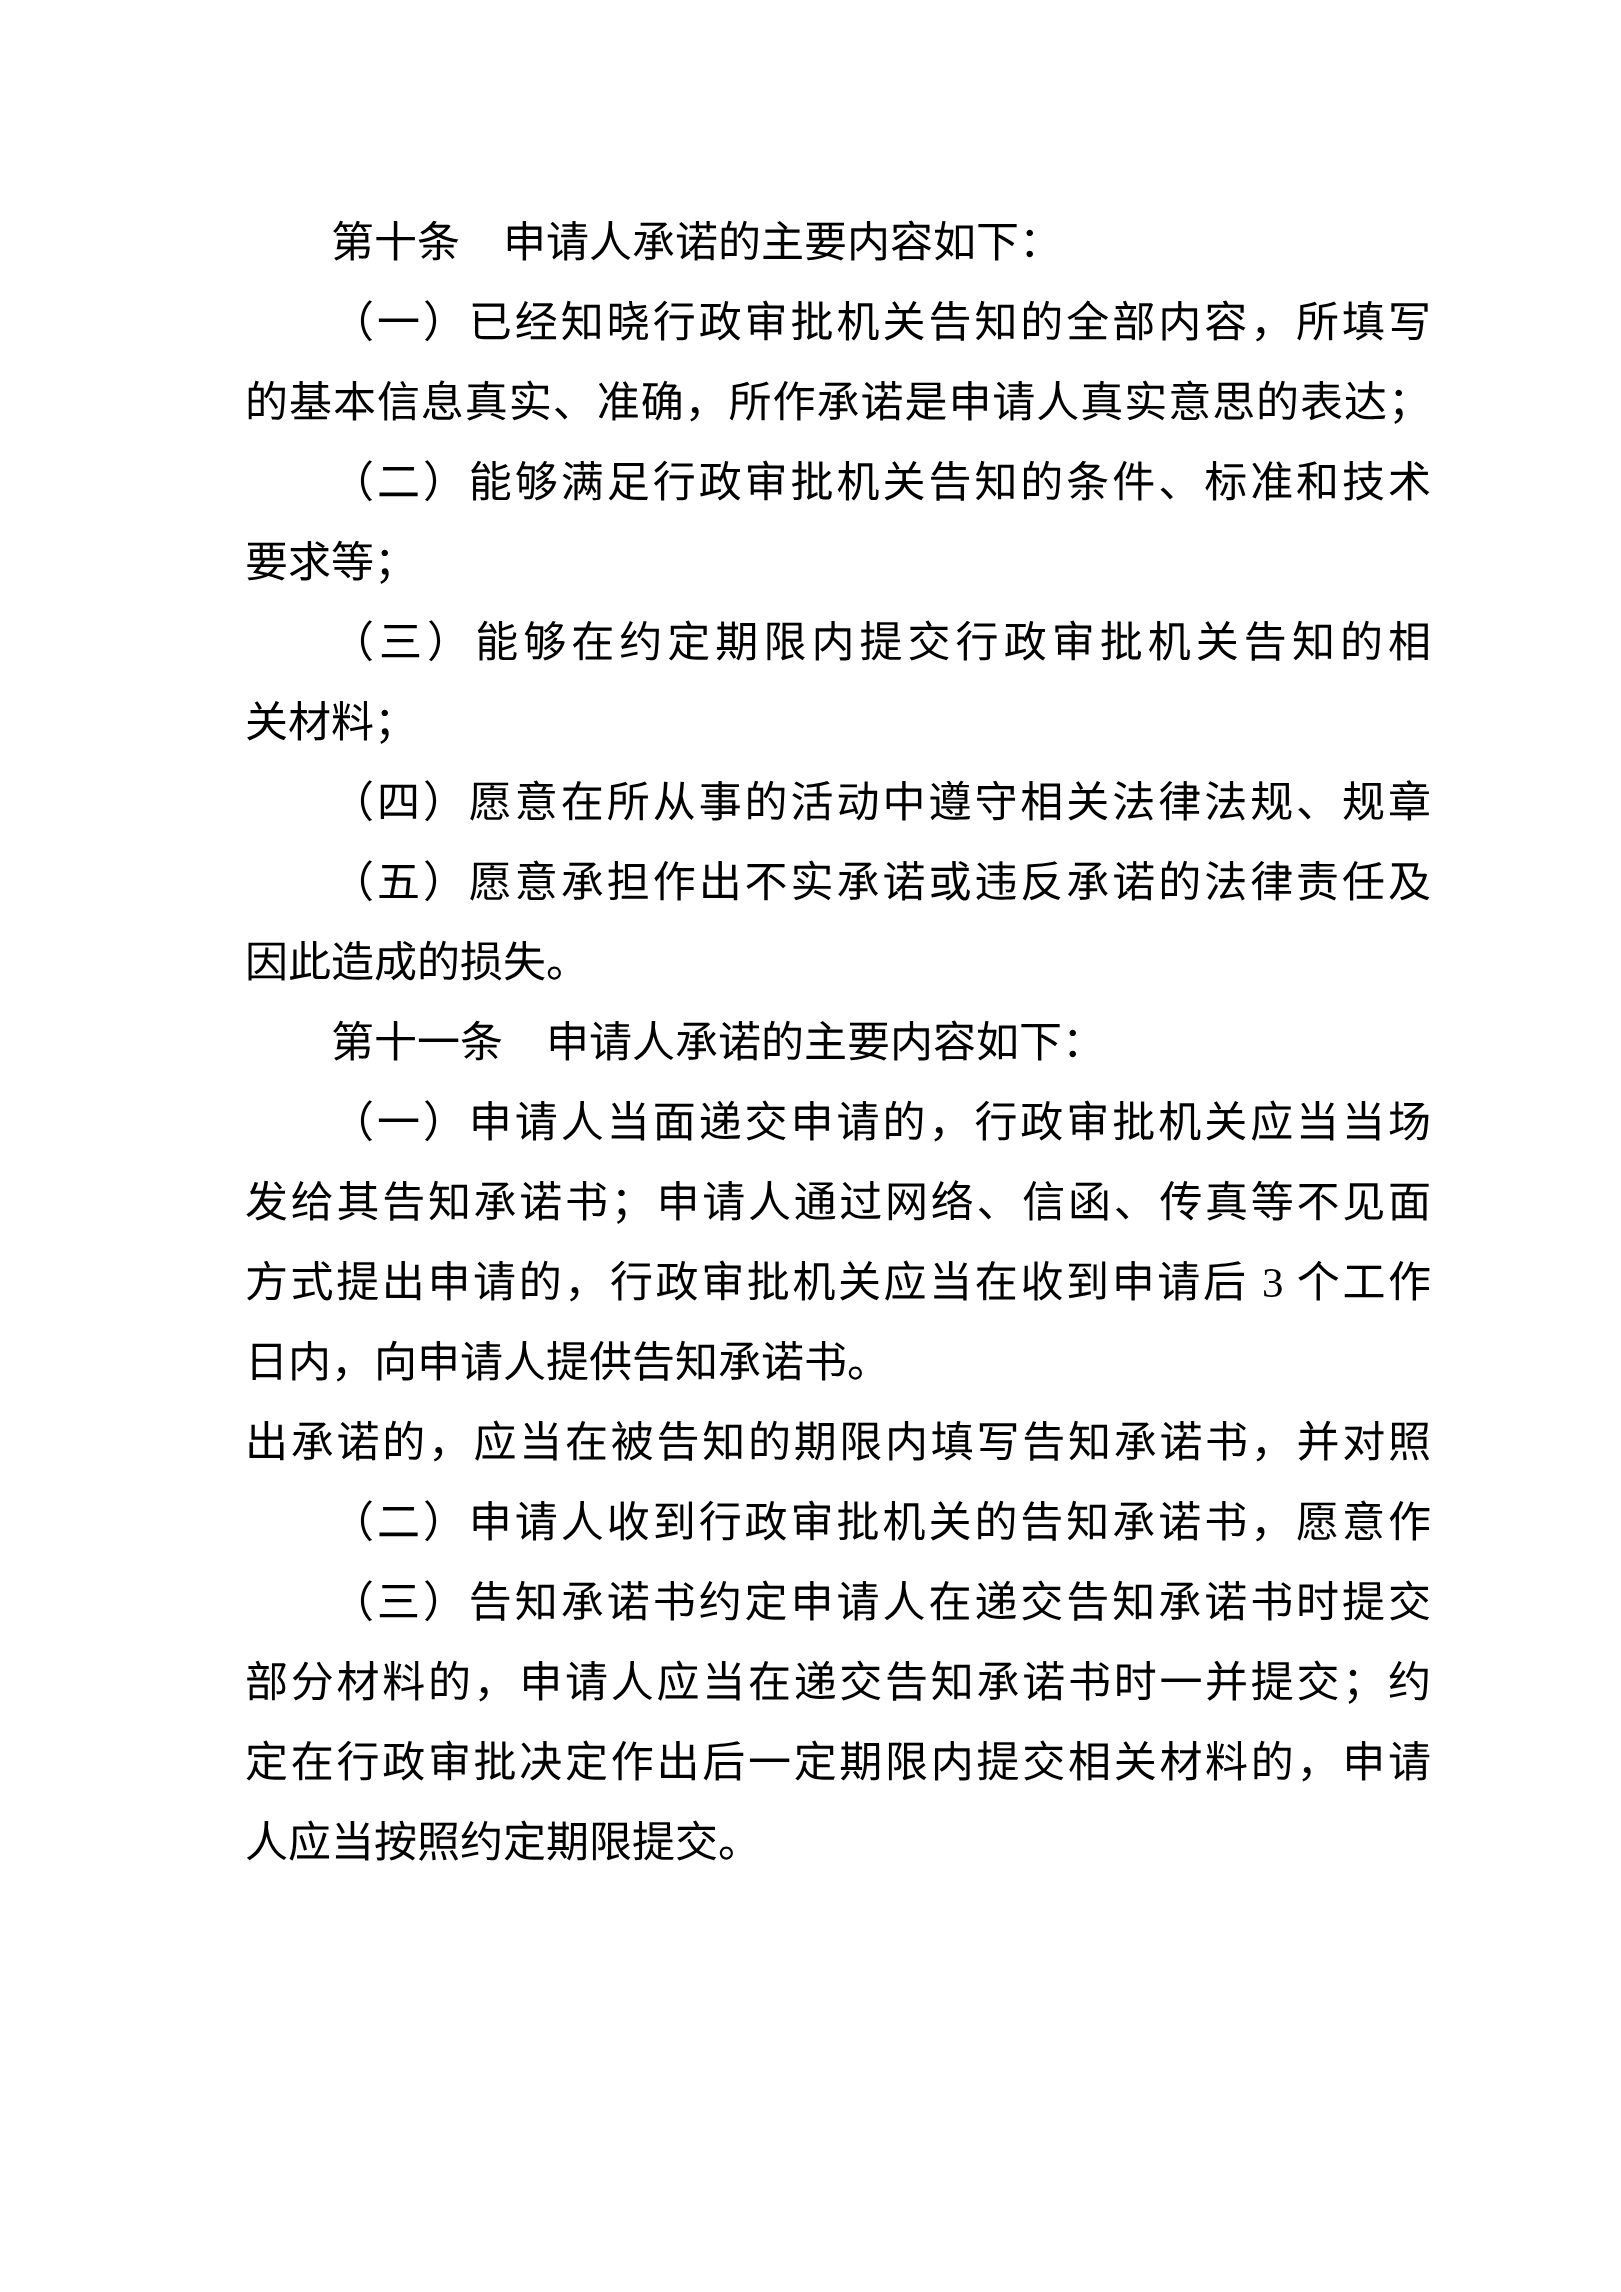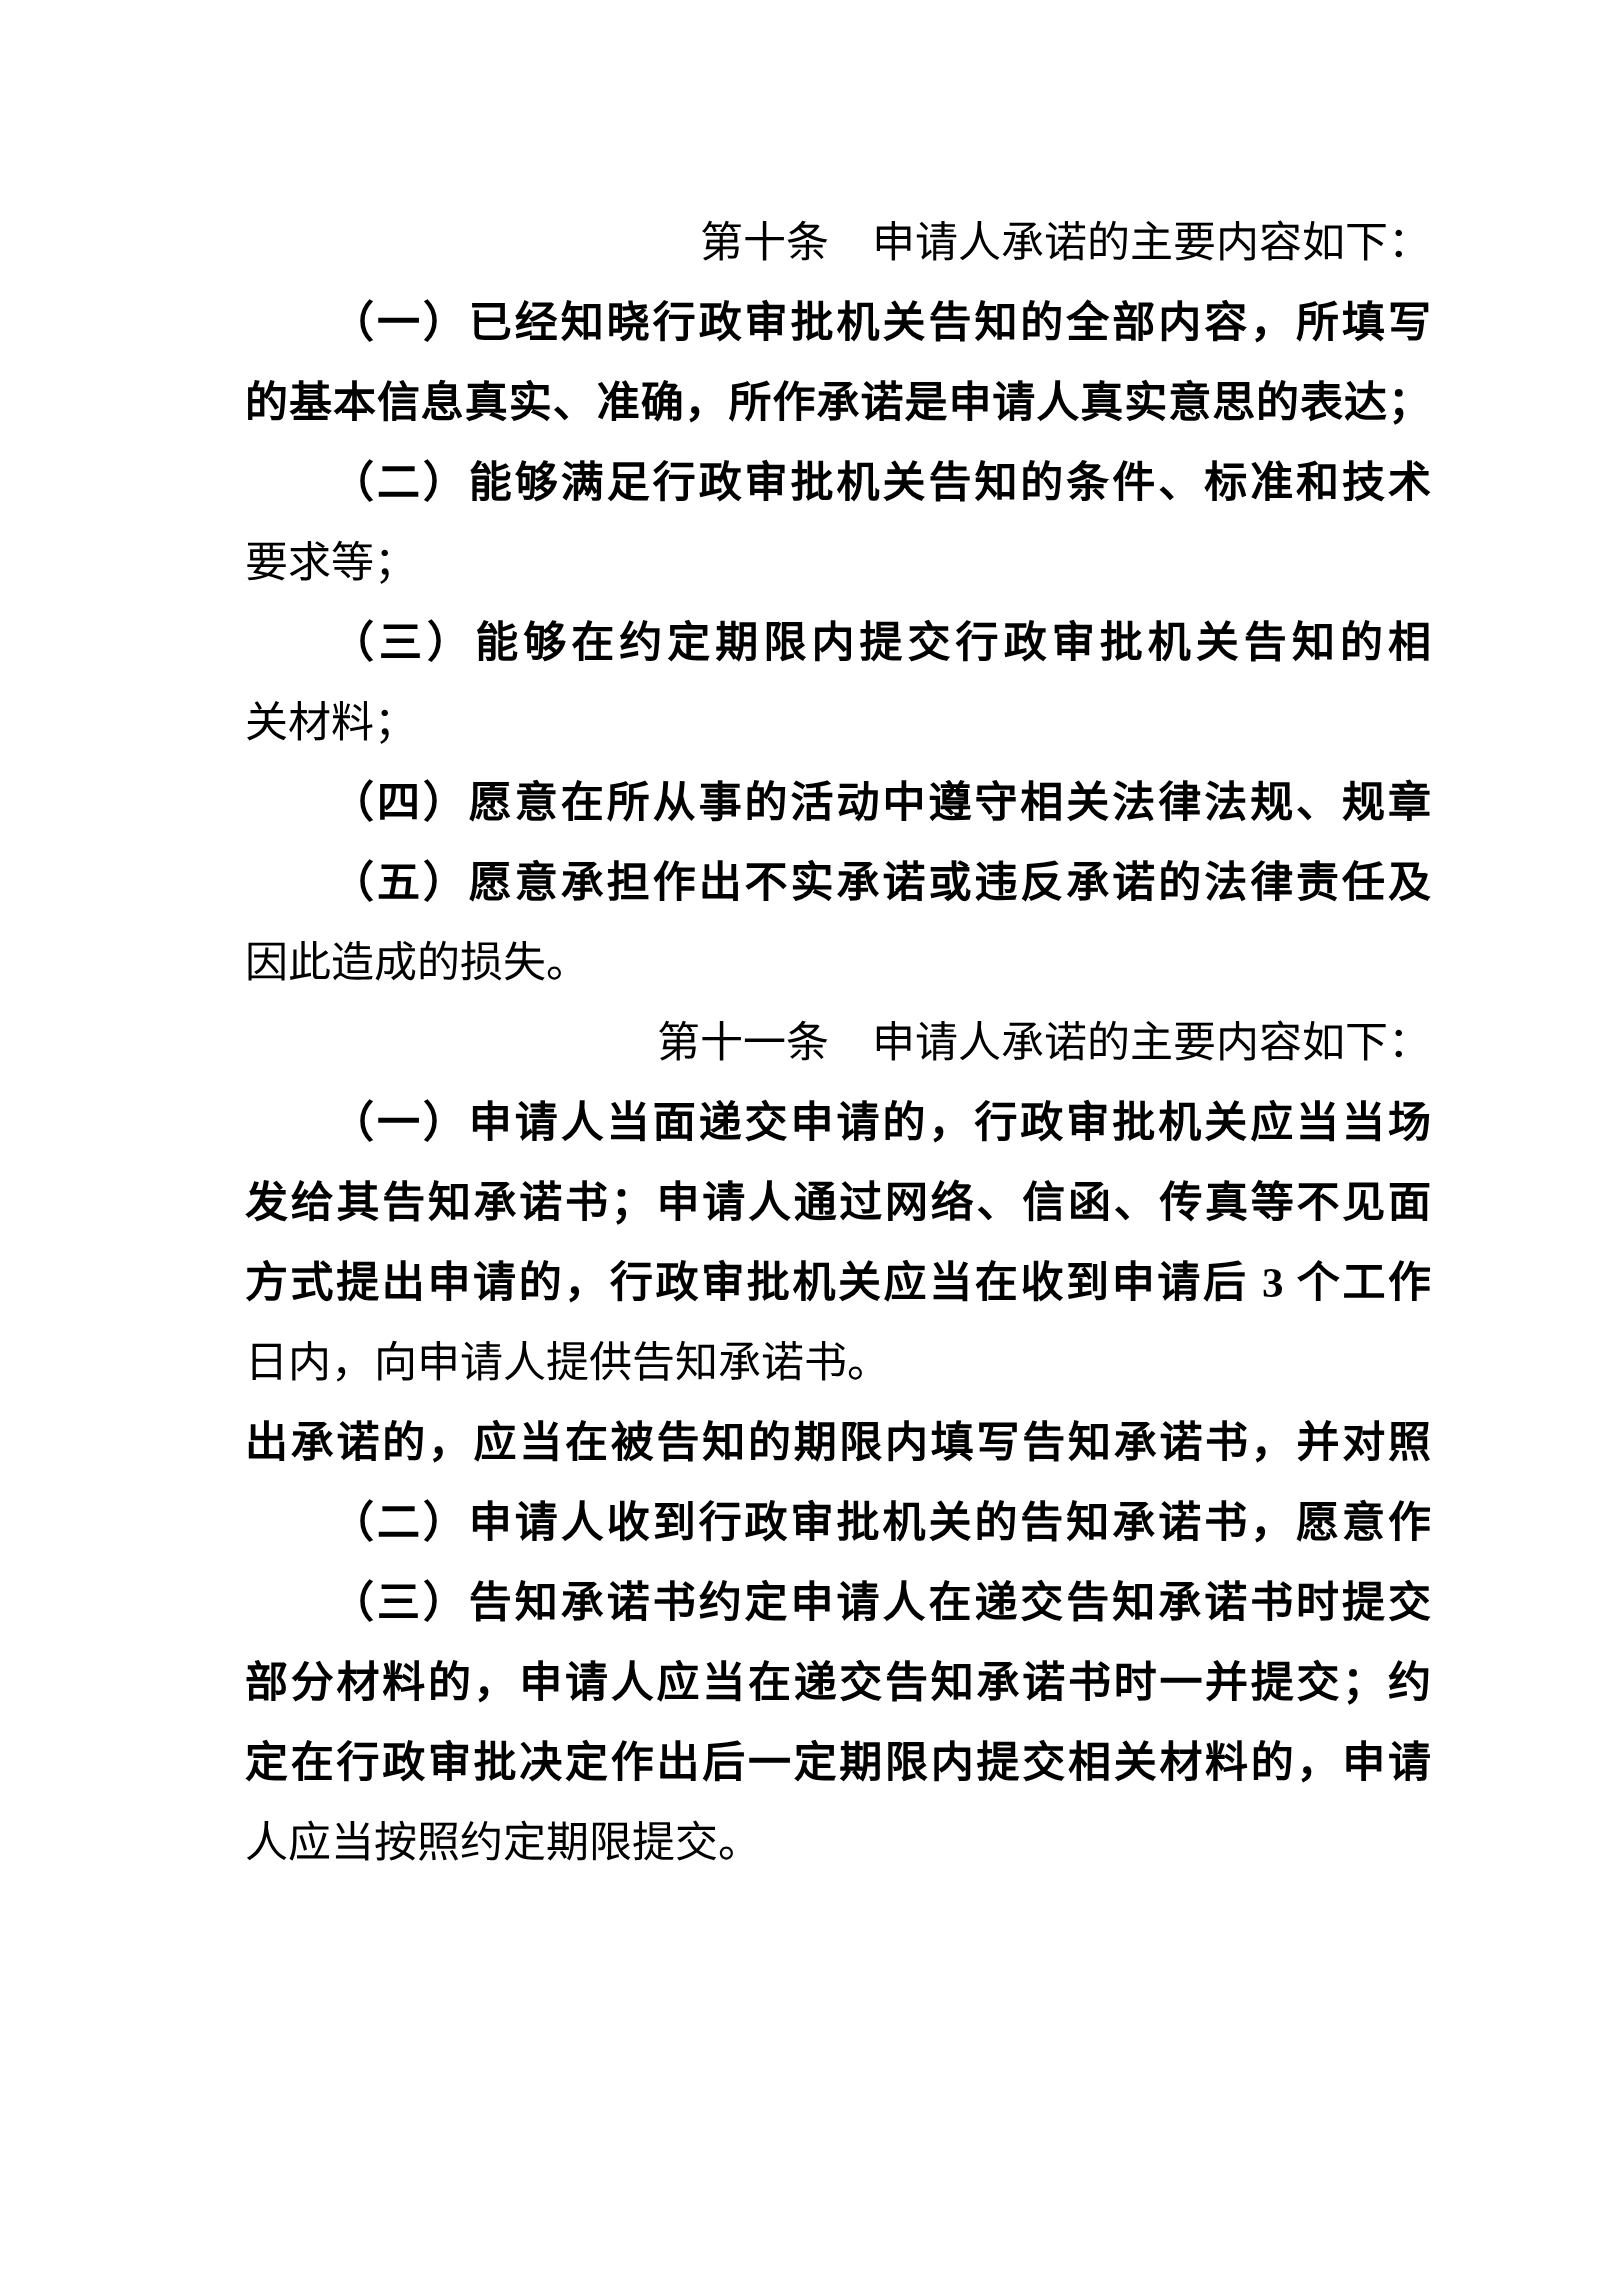--- a/index.html
+++ b/index.html
@@ -26,26 +26,24 @@
     font-kerning:none;
   }
   .line{
     height:80px;
     overflow:hidden;
     text-align:left;
     white-space:normal;
   }
   .line.indent{
     text-indent:86px;
-    text-align:right;
   }
   .line.fill{
     text-align:justify;
     text-align-last:justify;
-    font-weight:bold;
     -moz-text-align-last:justify;
   }
 </style>
 </head>
 <body>
 
 <div class="page">
   <div class="text-block">
       <div class="line indent">第十条　申请人承诺的主要内容如下：</div>
       <div class="line indent fill">（一）已经知晓行政审批机关告知的全部内容，所填写</div>

